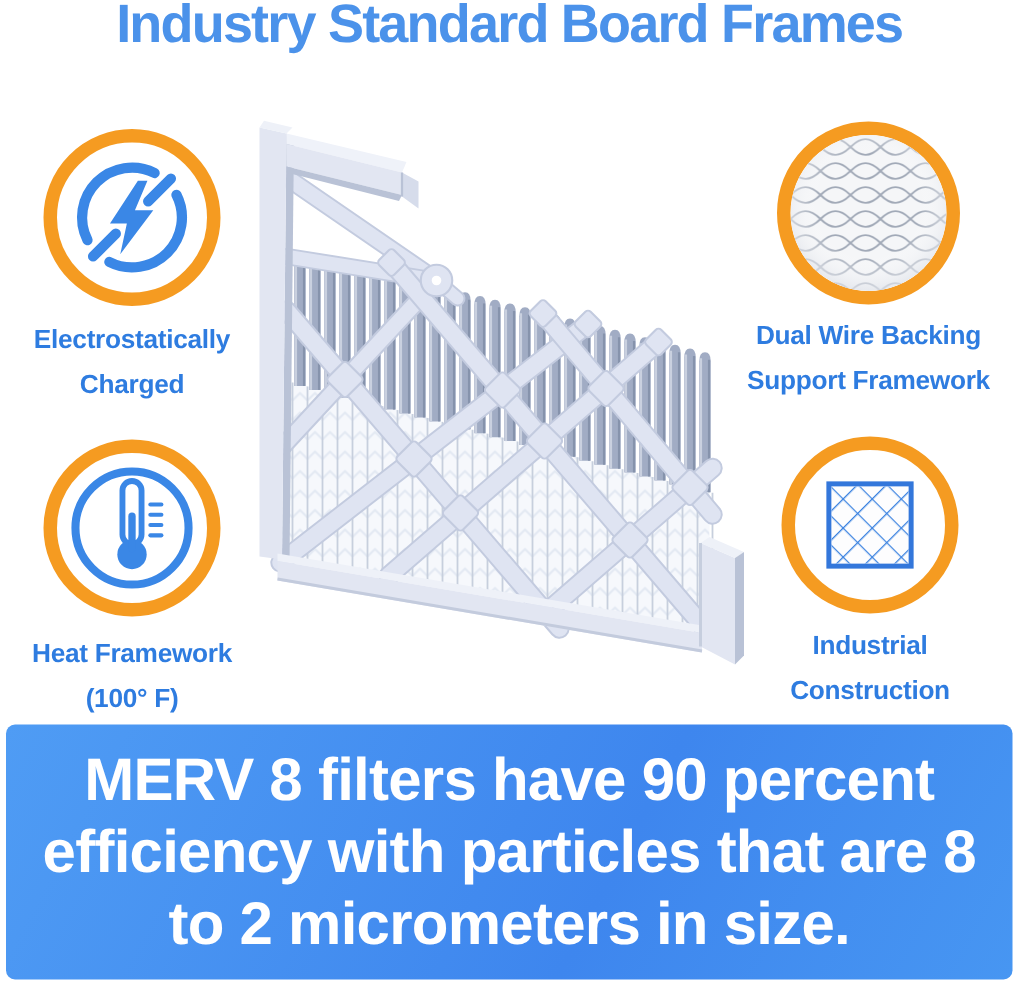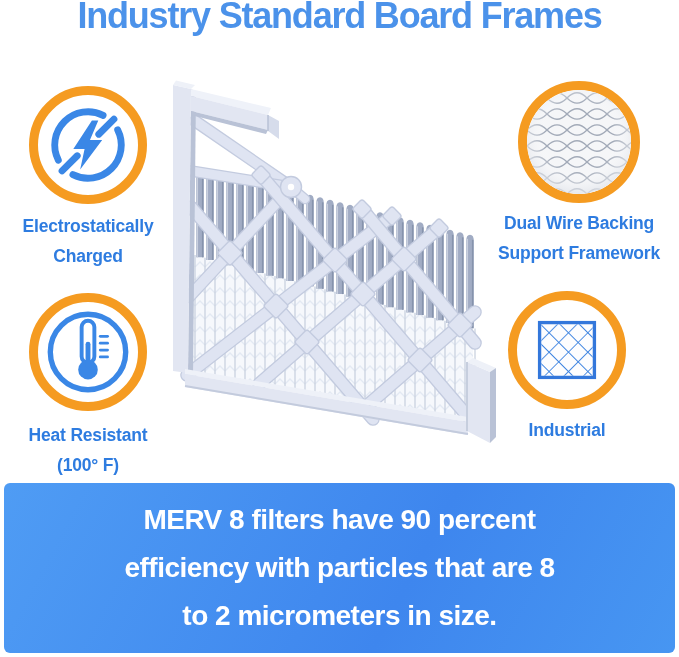--- a/index.html
+++ b/index.html
@@ -15,32 +15,32 @@
   .ring{
     box-sizing:border-box;border:9px solid #F59B21;border-radius:50%;background:#fff;
     display:flex;align-items:center;justify-content:center;overflow:hidden;
   }
   .f-electro{left:0;top:86px;width:176px;}
   .f-electro .ring{width:118px;height:118px;}
   .f-wire{left:491px;top:81px;width:176px;}
   .f-wire .ring{width:122px;height:122px;}
   .f-heat{left:0;top:293px;width:176px;}
   .f-heat .ring{width:118px;height:118px;}
-  .f-industrial{left:479px;top:291px;width:176px;}
+  .f-industrial{left:492px;top:291px;width:176px;}
   .f-industrial .ring{width:118px;height:118px;}
   .label{
     margin-top:7px;font-size:17.5px;font-weight:bold;color:#2E7CE0;
     line-height:30px;text-align:center;letter-spacing:-0.2px;white-space:nowrap;
   }
   .filter-art{position:absolute;left:165px;top:75px;width:340px;height:392px;}
   .banner{
     position:absolute;left:4px;right:4px;top:483px;bottom:4px;border-radius:6px;
     background:linear-gradient(118deg,#4F9CF4 0%,#3E86EE 60%,#4796F2 100%);
     display:flex;flex-direction:column;justify-content:center;align-items:center;
-    color:#ffffff;font-weight:bold;font-size:28px;line-height:48px;text-align:center;letter-spacing:-0.5px;
+    color:#ffffff;font-weight:bold;font-size:40px;line-height:48px;text-align:center;letter-spacing:-0.5px;
   }
 </style>
 </head>
 <body>
 
 <div class="canvas">
 
   <div class="title">Industry Standard Board Frames</div>
 
   <div class="feature f-wire">
@@ -91,39 +91,40 @@
         <rect x="41.5" y="16" width="13" height="43" rx="6.5" stroke="#3A87E6" stroke-width="4" fill="#ffffff"></rect>
         <circle cx="48" cy="66" r="10" fill="#3A87E6"></circle>
         <line x1="48" y1="40" x2="48" y2="62" stroke="#3A87E6" stroke-width="5" stroke-linecap="round"></line>
         <line x1="60.5" y1="32" x2="68" y2="32" stroke="#3A87E6" stroke-width="2.8" stroke-linecap="round"></line>
         <line x1="60.5" y1="39" x2="68" y2="39" stroke="#3A87E6" stroke-width="2.8" stroke-linecap="round"></line>
         <line x1="60.5" y1="46" x2="68" y2="46" stroke="#3A87E6" stroke-width="2.8" stroke-linecap="round"></line>
         <line x1="60.5" y1="53" x2="68" y2="53" stroke="#3A87E6" stroke-width="2.8" stroke-linecap="round"></line>
       </svg>
     </div>
     <div class="label" style="margin-top:9px">
-      <div>Heat Resistant</div>
+      <div>Heat Framework</div>
       <div>(100° F)</div>
     </div>
   </div>
 
   <div class="feature f-industrial">
     <div class="ring">
       <svg width="94" height="94" viewBox="0 0 96 96">
         <defs>
           <pattern id="xh" width="14" height="14" patternUnits="userSpaceOnUse" patternTransform="rotate(45 0 0)">
             <path d="M0,0 L0,14 M0,0 L14,0" stroke="#3b82e0" stroke-width="1.8" fill="none"></path>
           </pattern>
         </defs>
         <rect x="20" y="20" width="56" height="56" fill="#fdfdfe" stroke="#3377DB" stroke-width="3.4"></rect>
         <rect x="21.8" y="21.8" width="52.4" height="52.4" fill="url(#xh)"></rect>
       </svg>
     </div>
     <div class="label" style="margin-top:6px">
       <div>Industrial</div>
+      <div>Construction</div>
     </div>
   </div>
 
   <div class="filter-art">
     <svg id="filter-art-svg" width="340" height="392" viewBox="0 0 340 392">
         <defs>
           <pattern id="chev" width="10" height="13" patternUnits="userSpaceOnUse">
             <path d="M0,10 L5,5 L10,10" fill="none" stroke="#e3e9f3" stroke-width="1.4"></path>
           </pattern>
           <clipPath id="faceclip">

